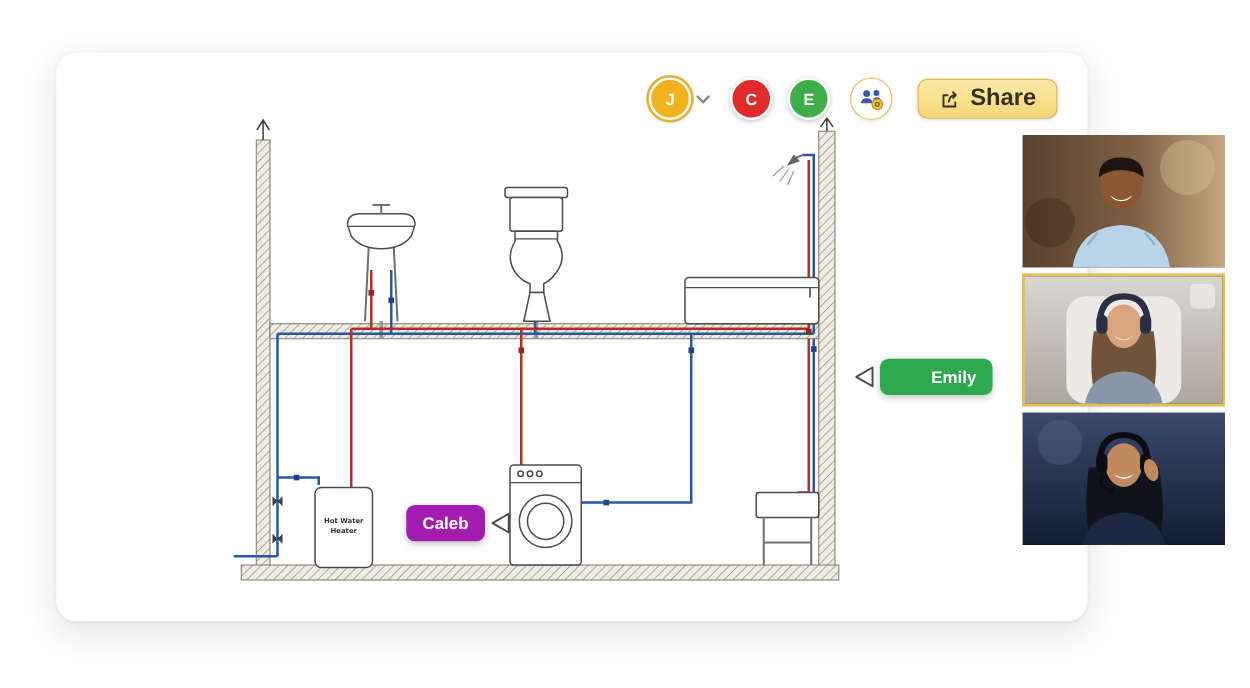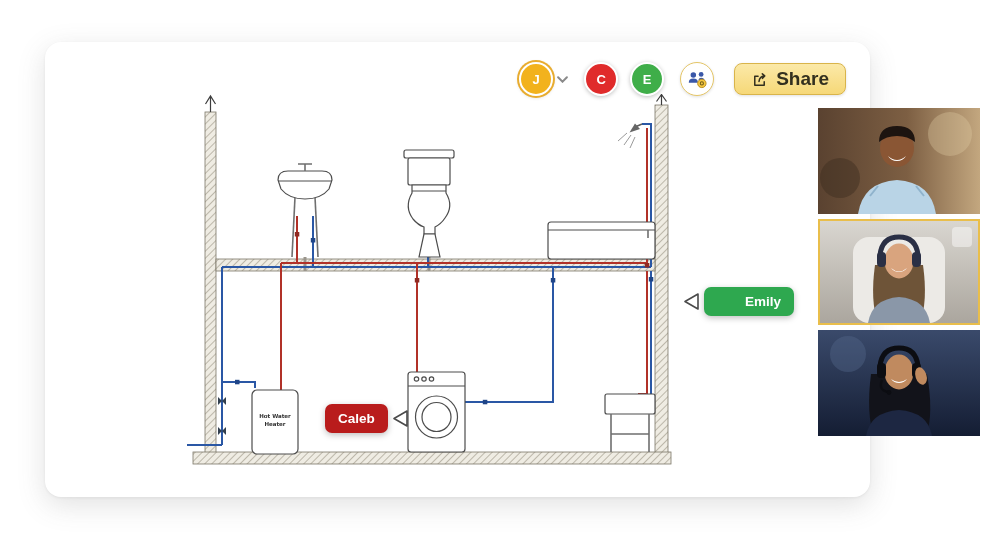--- a/index.html
+++ b/index.html
@@ -68,21 +68,21 @@
   .shower polygon{fill:#666;stroke:none;}
   .spray{stroke:#9a9a9a !important;stroke-width:1 !important;}
   .lbl{fill:#333;stroke:none;font:600 5.5px "DejaVu Sans",sans-serif;text-anchor:middle;}
 
   
   .cursor{position:absolute;display:flex;align-items:center;gap:2px;z-index:5;}
   .cursor-label{
     padding:7px 13px;border-radius:7px;color:#fff;
     font-size:13.5px;font-weight:bold;box-shadow:0 2px 6px rgba(0,0,0,.25);
   }
-  .cursor-label.red{background:#b91c1c;}
+  .cursor-label.red{background:#a21caf;}
   .cursor-label.green{background:#2EA84F;padding-left:41px;}
   .cursor-arrow path{fill:#fff;stroke:#4a4a4a;stroke-width:1.6;stroke-linejoin:round;}
 
   
   .video-panel{position:absolute;left:818px;top:108px;width:162px;z-index:10;}
   .thumb{
     width:162px;height:106px;margin-bottom:5px;overflow:hidden;
     box-sizing:border-box;background:#777;cursor:pointer;position:relative;
   }
   .thumb.active{border:2px solid #E9BE4B;}

